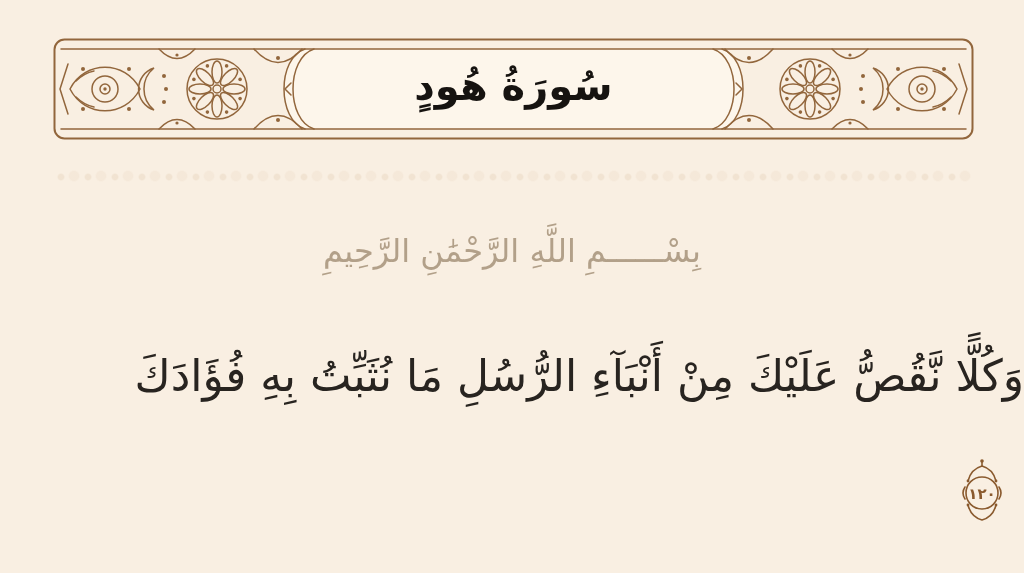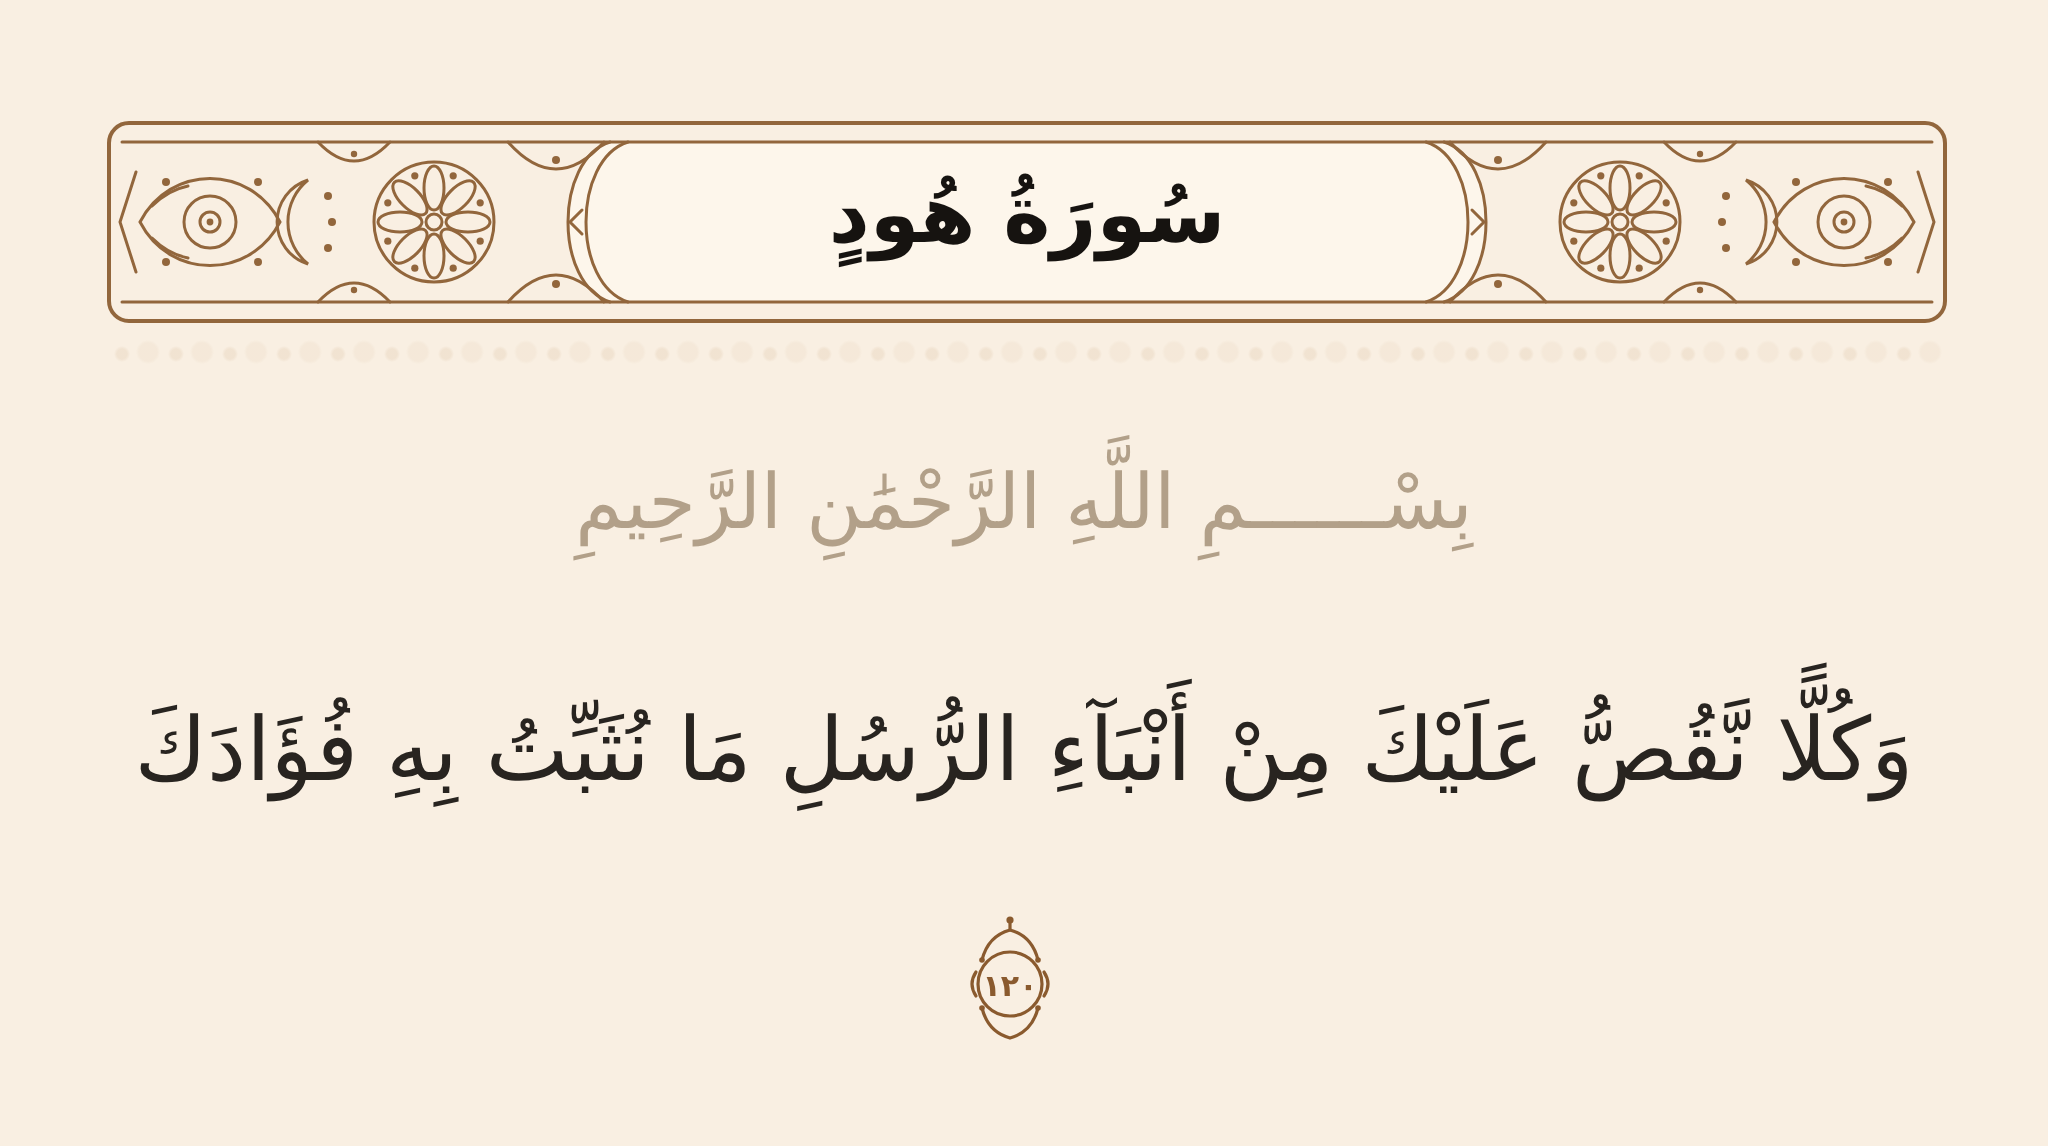--- a/index.html
+++ b/index.html
@@ -2,21 +2,21 @@
 <html lang="ar" dir="rtl" style="--background: #f9efe2; --panel: #fdf6eb; --frame: #92663c; --bismillah: #b2a089; --verse_text: #282420; --ayah_mark: #8a5a2e;"><head>
 <meta charset="utf-8">
 <style>
   html,body{margin:0;padding:0;background:var(--background,#f9efe2);}
   .page{
     position:relative; width:1024px; height:573px; overflow:hidden;
     background:var(--background,#f9efe2);
     font-family:"DejaVu Sans", sans-serif;
   }
   
-  .header{position:absolute; left:53px; top:60px; width:921px; height:102px;}
+  .header{position:absolute; left:53px; top:38px; width:921px; height:102px;}
   .frame-svg{position:absolute; left:0; top:0; width:921px; height:102px; display:block;}
   .frame-svg .stroke{stroke:var(--frame,#92663c); fill:none; stroke-width:1.5; stroke-linecap:round;}
   .frame-svg .stroke-heavy{stroke:var(--frame,#92663c); fill:none; stroke-width:2;}
   .frame-svg .dot{fill:var(--frame,#92663c); stroke:none;}
   .frame-svg .panel{fill:var(--panel,#fdf6eb); stroke:none;}
   .surah-title{
     position:absolute; inset:0; display:flex; align-items:center; justify-content:center;
     font-size:40px; font-weight:bold; color:#161310; direction:rtl;
     padding-bottom:6px; letter-spacing:0;
   }
@@ -26,26 +26,26 @@
     background-image:
       radial-gradient(circle at 7px 9px,  rgba(196,158,114,.30) 2.5px, rgba(196,158,114,0) 4px),
       radial-gradient(circle at 20px 8px, rgba(196,158,114,.16) 4.5px, rgba(196,158,114,0) 6px);
     background-size:27px 17px;
     opacity:.5;
   }
   
   .bismillah{
     position:absolute; left:0; right:0; top:208px; height:86px;
     display:flex; align-items:center; justify-content:center;
-    direction:rtl; font-size:38px; color:var(--bismillah,#b2a089); white-space:nowrap;
+    direction:rtl; font-size:32px; color:var(--bismillah,#b2a089); white-space:nowrap;
   }
   
   .verse{
     position:absolute; left:0; right:0; top:320px;
-    direction:rtl; text-align:center;
+    direction:rtl; text-align:right;
     color:var(--verse_text,#282420); font-size:44px;
   }
   .verse-line{height:112px; line-height:112px; white-space:nowrap;}
   .ayah-mark{
     display:inline-block; vertical-align:middle; margin-right:14px;
     width:56px; height:66px; line-height:normal;text-decoration:underline;
   }
   .ayah-mark svg{display:block; width:56px; height:66px;}
   .ayah-mark .stroke{stroke:var(--ayah_mark,#8a5a2e); fill:none; stroke-width:1.6; stroke-linecap:round;}
   .ayah-mark .dot{fill:var(--ayah_mark,#8a5a2e); stroke:none;}

